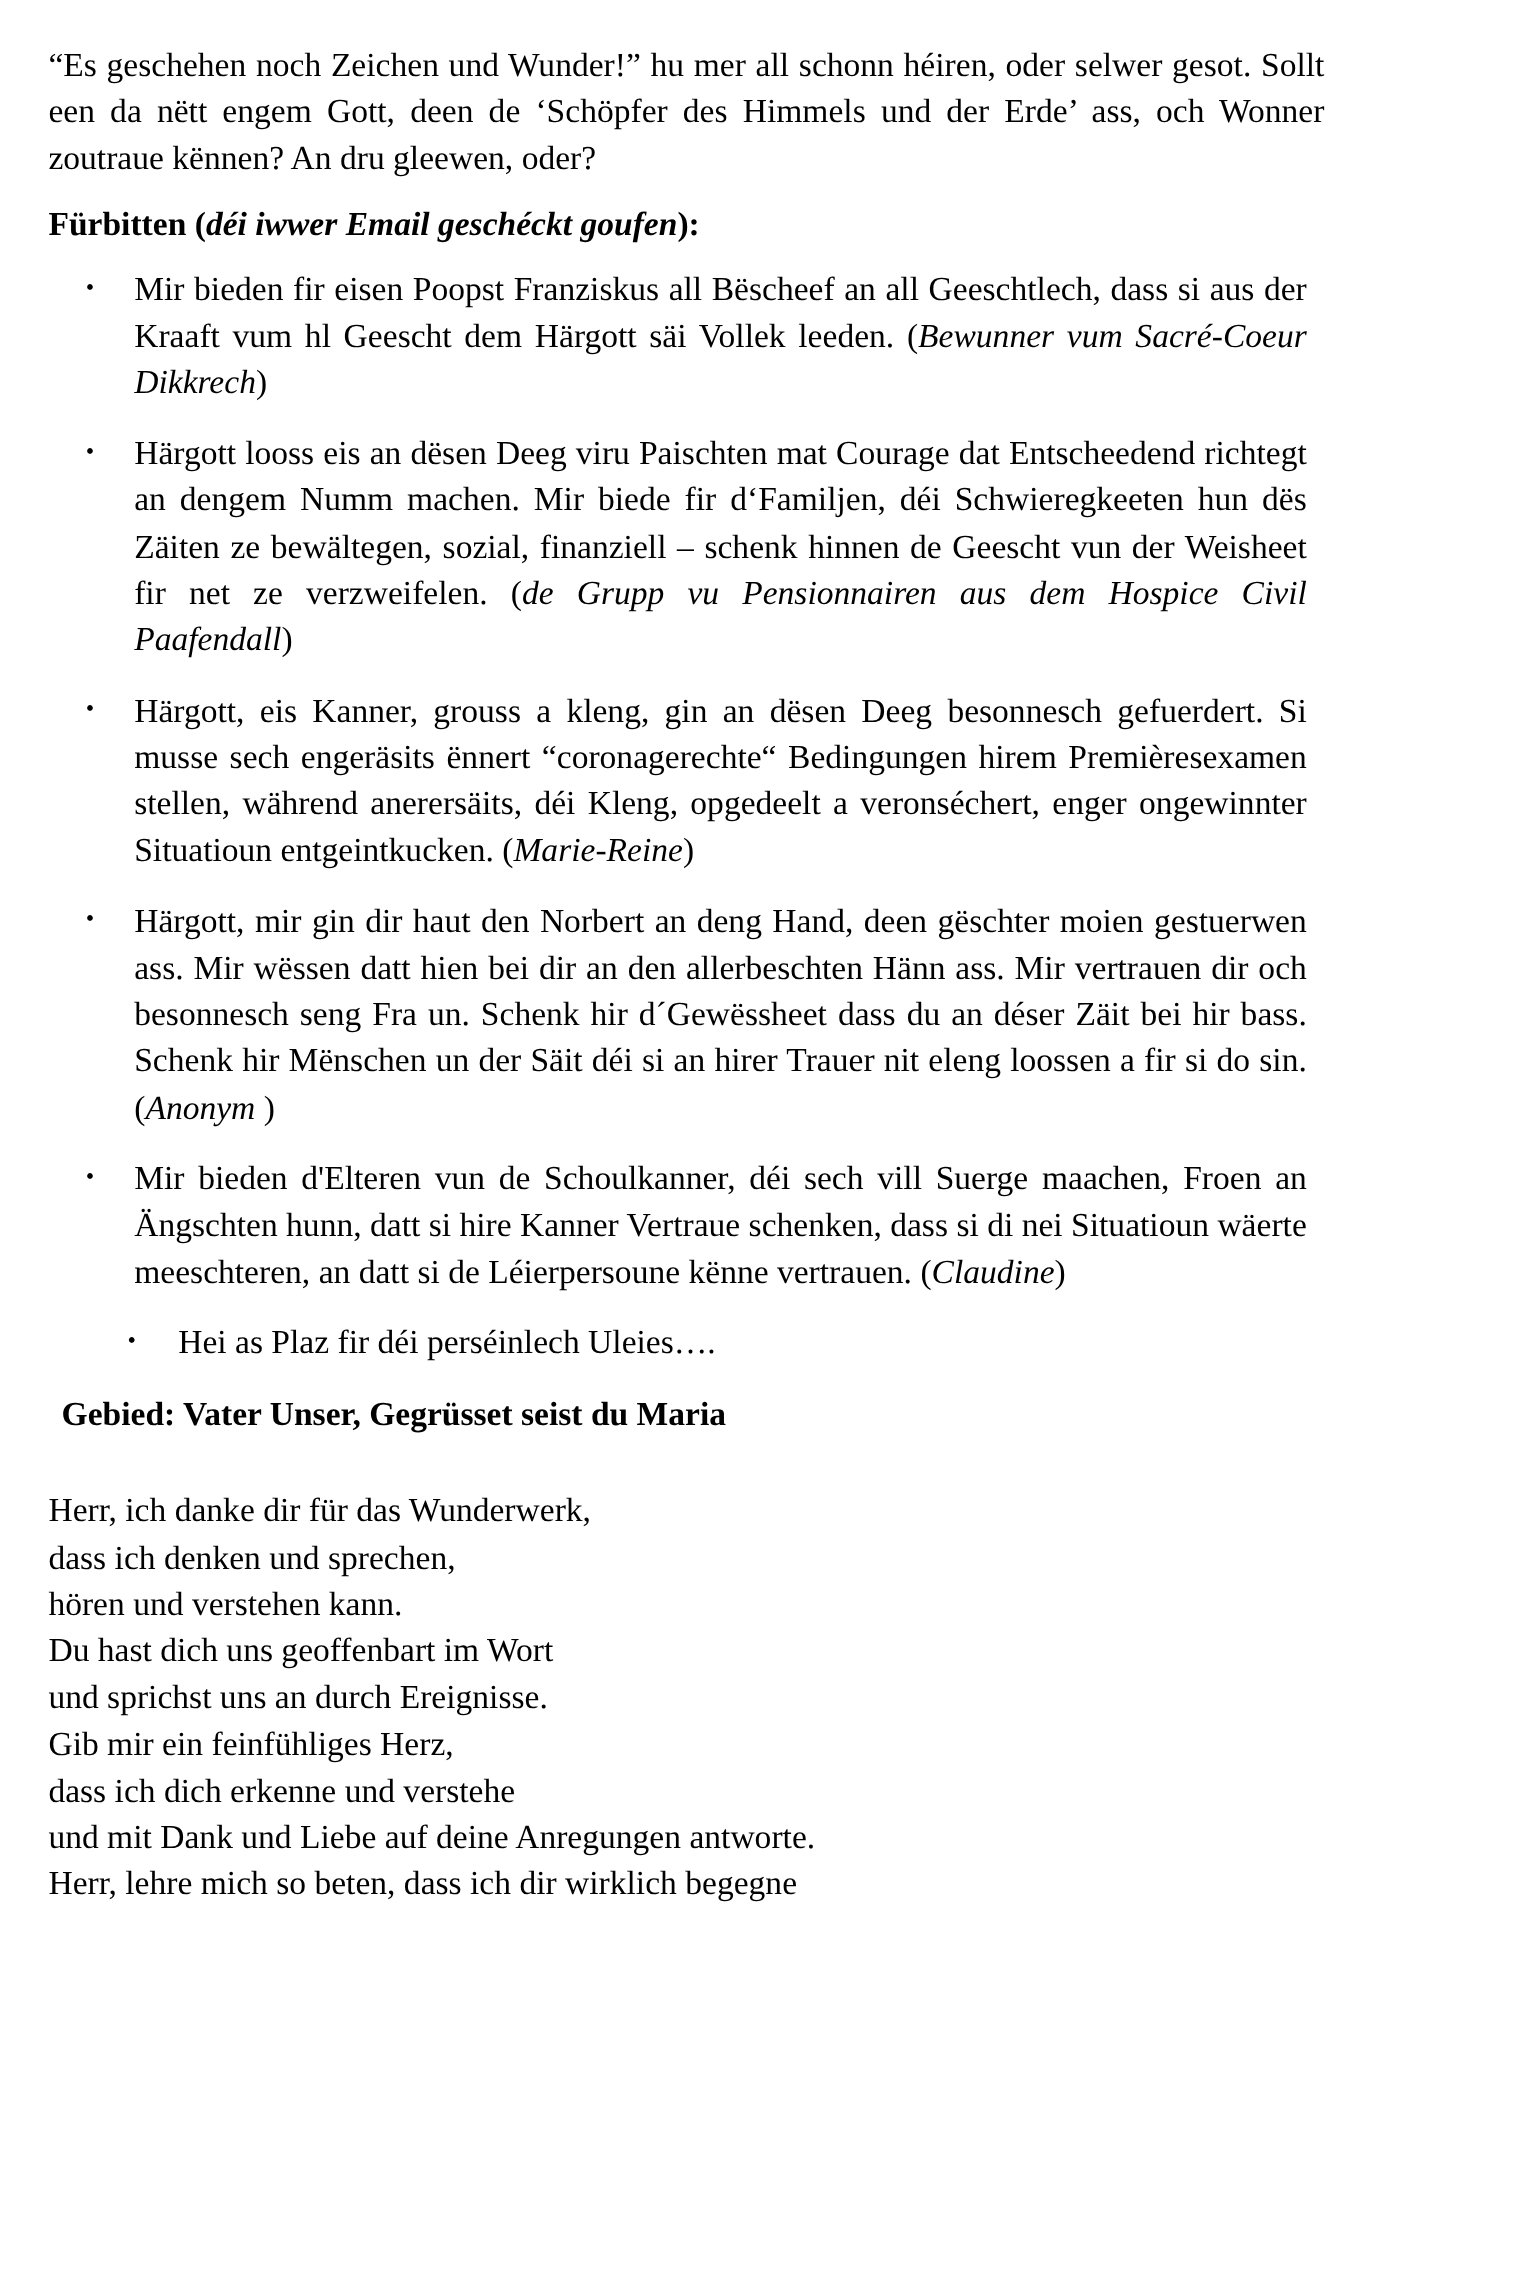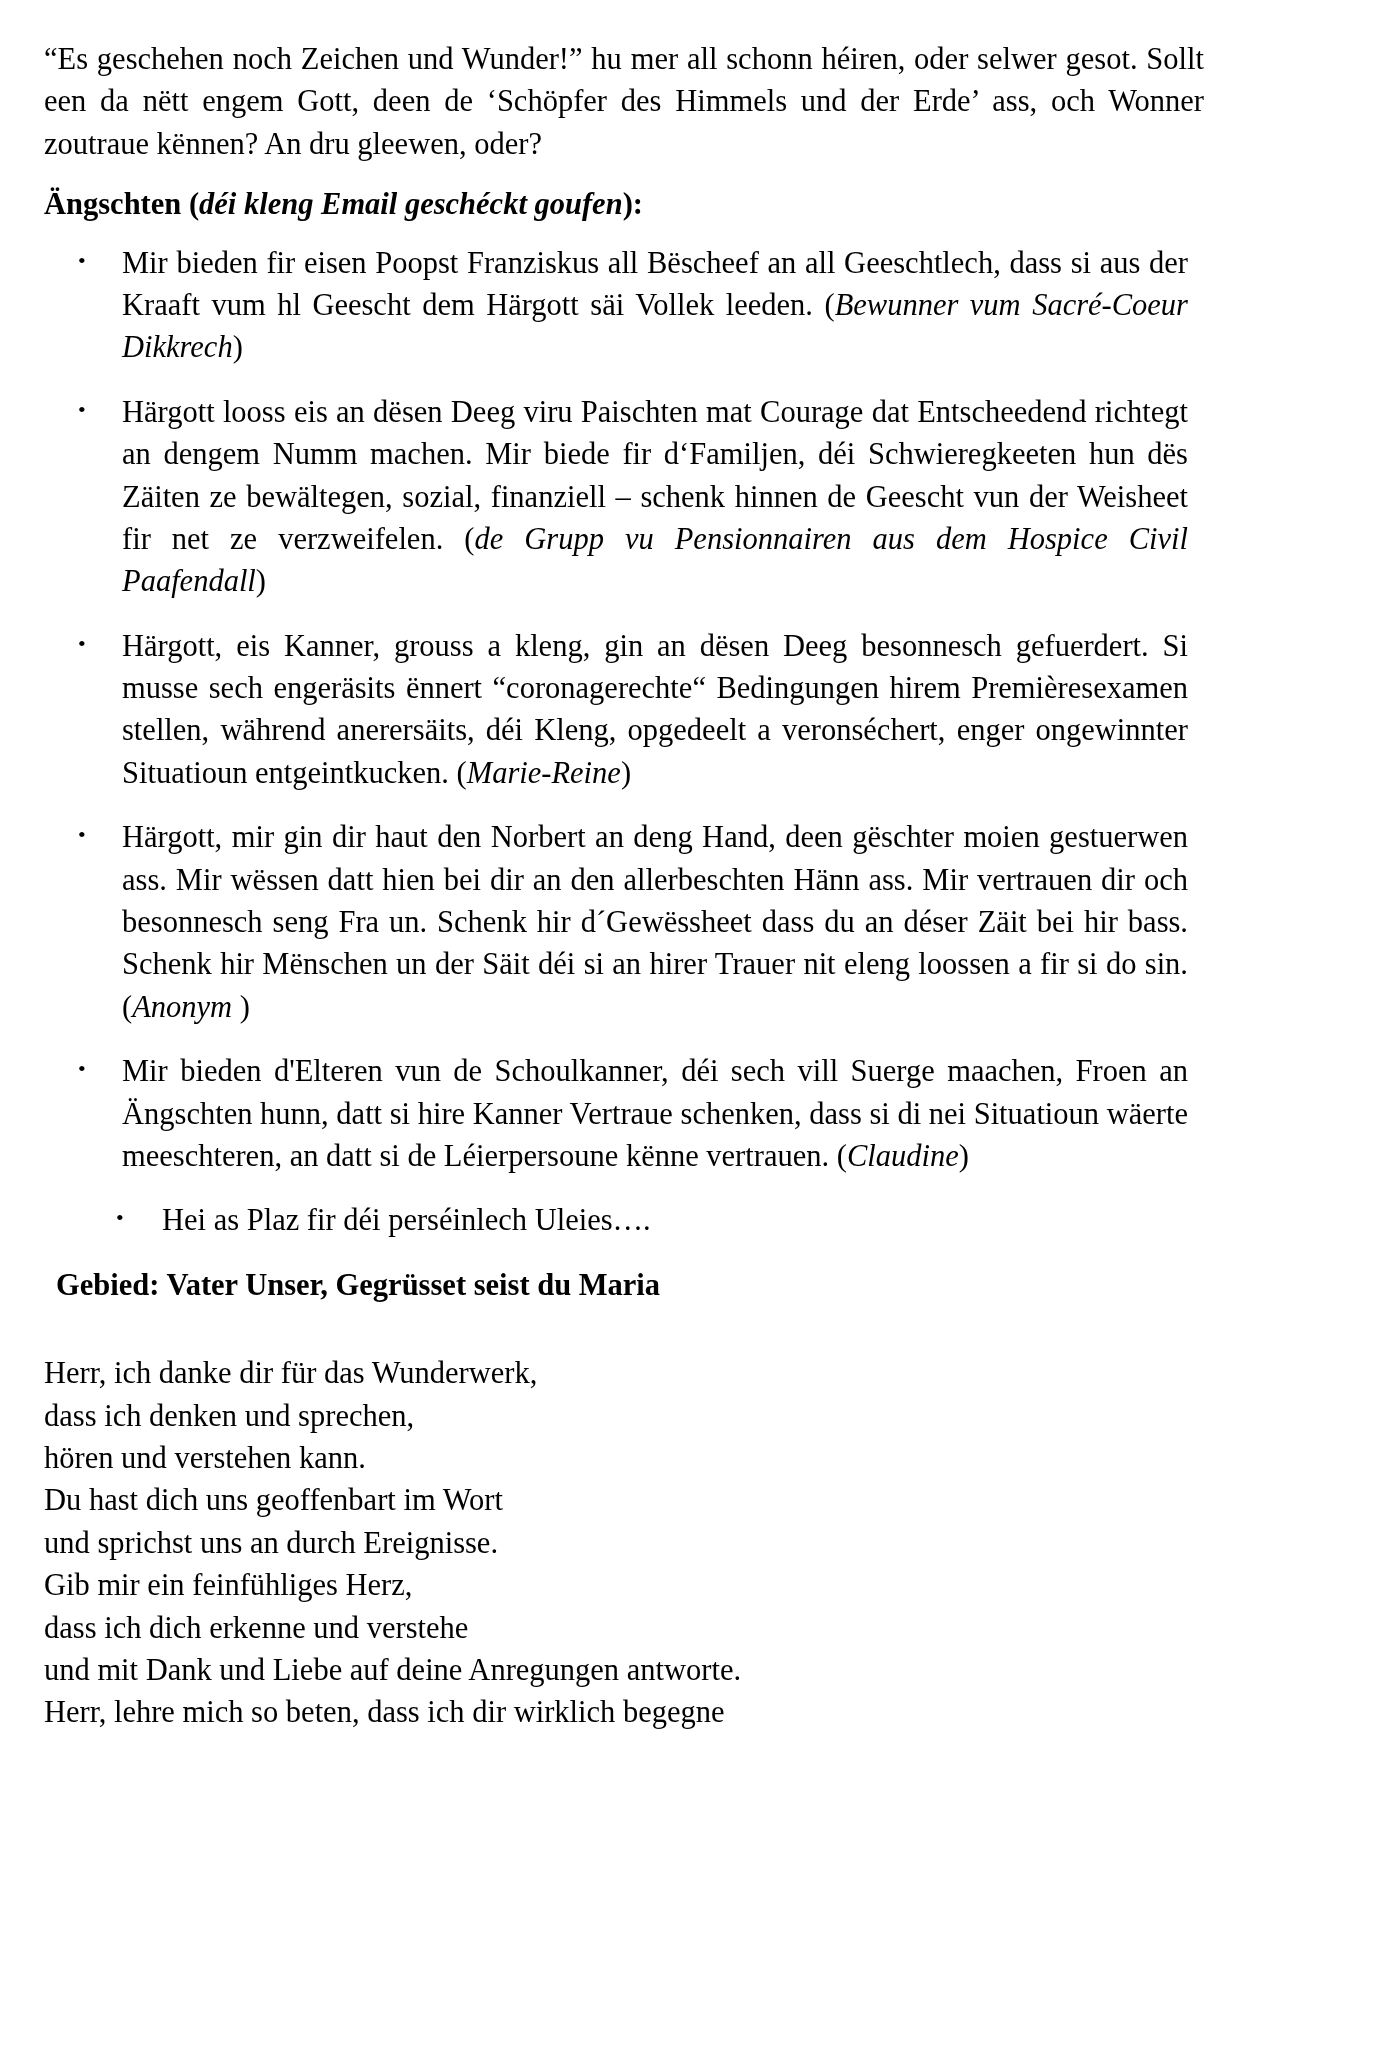--- a/index.html
+++ b/index.html
@@ -86,21 +86,21 @@
     white-space: pre;
   }
 </style>
 </head>
 <body>
 
 <div class="page">
 
   <p class="intro">“Es geschehen noch Zeichen und Wunder!” hu mer all schonn héiren, oder selwer gesot. Sollt een da nëtt engem Gott, deen de ‘Schöpfer des Himmels und der Erde’ ass, och Wonner zoutraue kënnen? An dru gleewen, oder?</p>
 
-  <p class="heading-bold"><span>Ängschten (</span><span class="ital">déi kleng Email geschéckt goufen</span><span>):</span></p>
+  <p class="heading-bold"><span>Fürbitten (</span><span class="ital">déi iwwer Email geschéckt goufen</span><span>):</span></p>
 
   <ul class="bullets">
 
     <li><span>Mir bieden fir eisen Poopst Franziskus all Bëscheef an all Geeschtlech, dass si aus der Kraaft vum hl Geescht dem Härgott säi Vollek leeden. (</span><span class="ital">Bewunner vum Sacré-Coeur Dikkrech</span><span>)</span></li>
 
     <li><span>Härgott looss eis an dësen Deeg viru Paischten mat Courage dat Entscheedend richtegt an dengem Numm machen. Mir biede fir d‘Familjen, déi Schwieregkeeten hun dës Zäiten ze bewältegen, sozial, finanziell – schenk hinnen de Geescht vun der Weisheet fir net ze verzweifelen. (</span><span class="ital">de Grupp vu Pensionnairen aus dem Hospice Civil Paafendall</span><span>)</span></li>
 
     <li><span>Härgott, eis Kanner, grouss a kleng, gin an dësen Deeg besonnesch gefuerdert. Si musse sech engeräsits ënnert “coronagerechte“ Bedingungen hirem Premièresexamen stellen, während anerersäits, déi Kleng, opgedeelt a veronséchert, enger ongewinnter Situatioun entgeintkucken. (</span><span class="ital">Marie-Reine</span><span>)</span></li>
 
     <li><span>Härgott, mir gin dir haut den Norbert an deng Hand, deen gëschter moien gestuerwen ass. Mir wëssen datt hien bei dir an den allerbeschten Hänn ass. Mir vertrauen dir och besonnesch seng Fra un. Schenk hir d´Gewëssheet dass du an déser Zäit bei hir bass. Schenk hir Mënschen un der Säit déi si an hirer Trauer nit eleng loossen a fir si do sin. (</span><span class="ital">Anonym </span><span>)</span></li>

